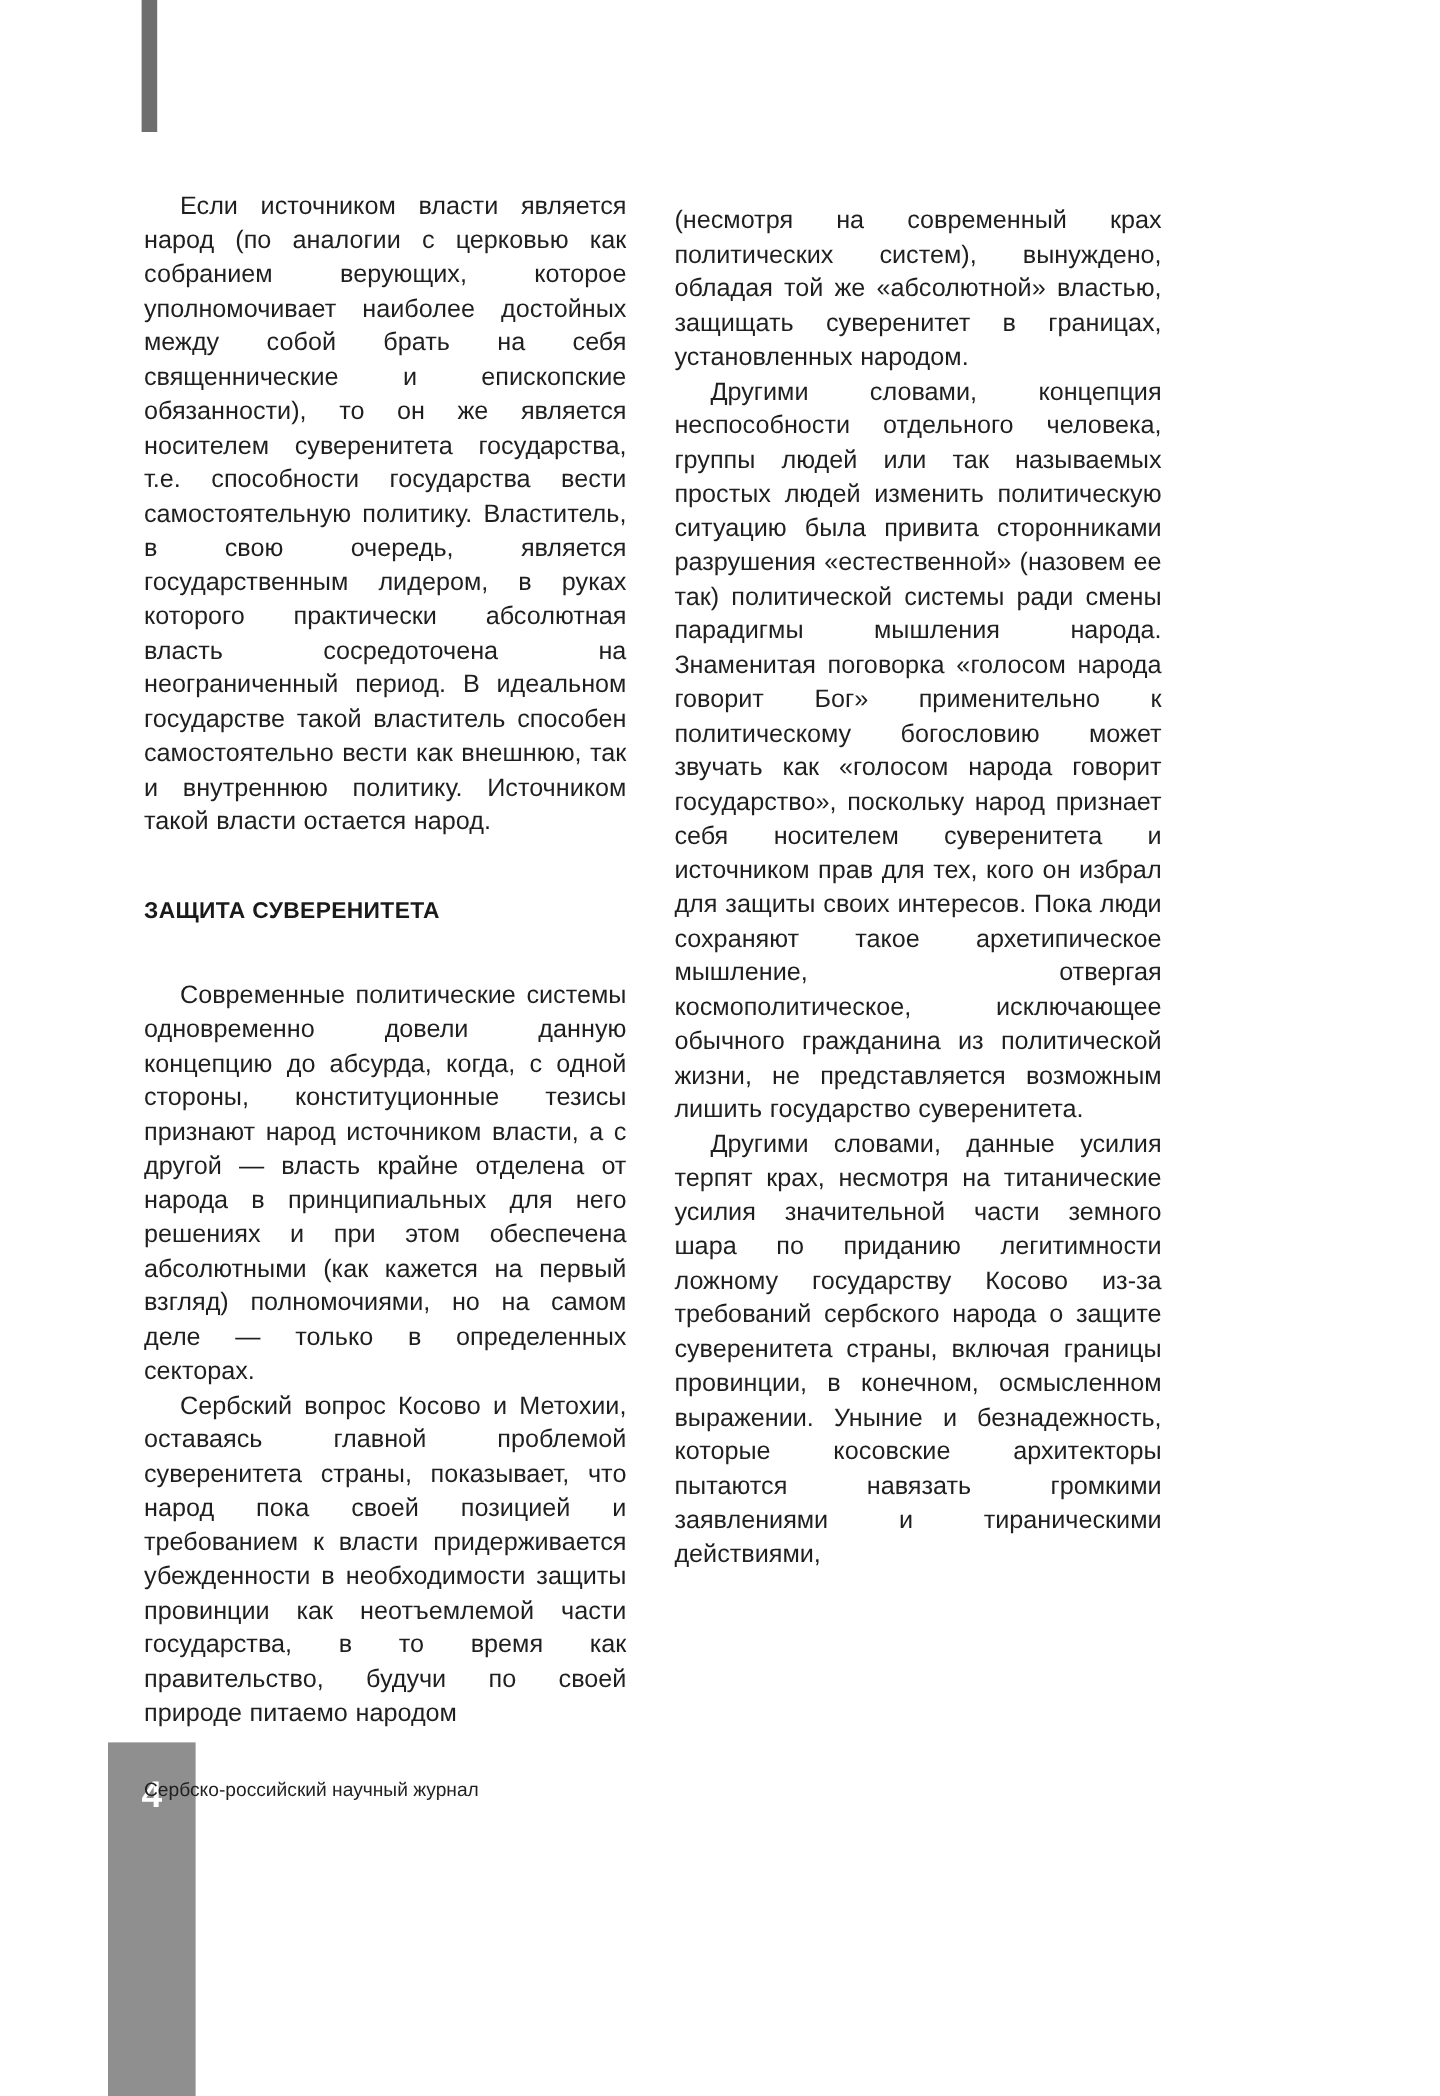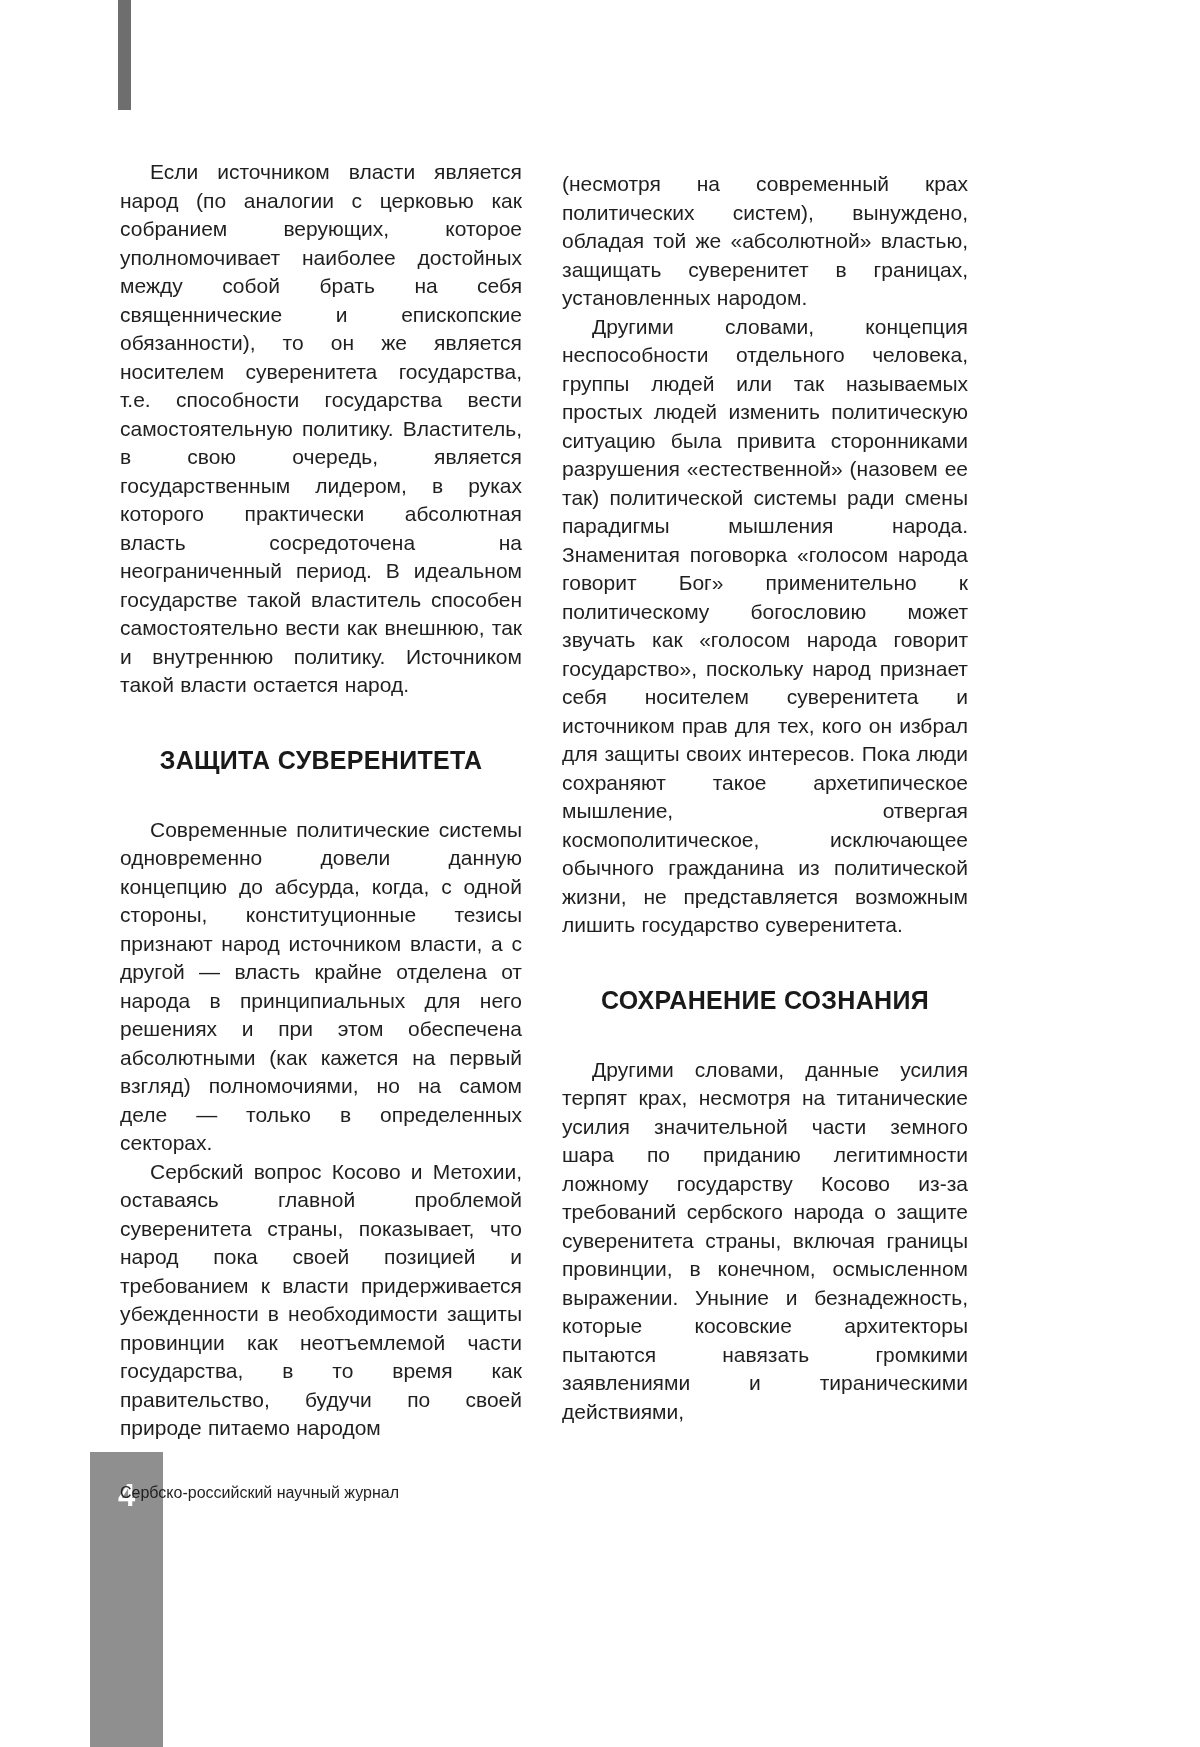--- a/index.html
+++ b/index.html
@@ -45,24 +45,23 @@
     hyphens: auto;
     -webkit-hyphens: auto;
     word-spacing: 0.5px;
     color: #1f1f1f;
   }
   .para.indent {
     text-indent: 30px;
   }
   .heading {
     margin: 46px 0 42px 0;
-    font-size: 25px;
+    font-size: 19px;
     line-height: 28px;
     font-weight: bold;
-    text-align: center;
     letter-spacing: 0.3px;
     color: #1a1a1a;
   }
   .page-number-box {
     position: absolute;
     left: 90px;
     top: 1452px;
     width: 73px;
     height: 295px;
     background: #8f8f8f;
@@ -95,21 +94,20 @@
   <div class="col col-left">
     <p class="para indent">Если источником власти является народ (по аналогии с церковью как собранием верующих, которое уполномочивает наиболее достойных между собой брать на себя священнические и епископские обязанности), то он же является носителем суверенитета государства, т.е. способности государства вести самостоятельную политику. Властитель, в свою очередь, является государственным лидером, в руках которого практически абсолютная власть сосредоточена на неограниченный период. В идеальном государстве такой властитель способен самостоятельно вести как внешнюю, так и внутреннюю политику. Источником такой власти остается народ.</p>
     <h2 class="heading">ЗАЩИТА СУВЕРЕНИТЕТА</h2>
     <p class="para indent">Современные политические системы одновременно довели данную концепцию до абсурда, когда, с одной стороны, конституционные тезисы признают народ источником власти, а с другой — власть крайне отделена от народа в принципиальных для него решениях и при этом обеспечена абсолютными (как кажется на первый взгляд) полномочиями, но на самом деле — только в определенных секторах.</p>
     <p class="para indent">Сербский вопрос Косово и Метохии, оставаясь главной проблемой суверенитета страны, показывает, что народ пока своей позицией и требованием к власти придерживается убежденности в необходимости защиты провинции как неотъемлемой части государства, в то время как правительство, будучи по своей природе питаемо народом</p>
   </div>
 
   <div class="col col-right">
     <p class="para">(несмотря на современный крах политических систем), вынуждено, обладая той же «абсолютной» властью, защищать суверенитет в границах, установленных народом.</p>
     <p class="para indent">Другими словами, концепция неспособности отдельного человека, группы людей или так называемых простых людей изменить политическую ситуацию была привита сторонниками разрушения «естественной» (назовем ее так) политической системы ради смены парадигмы мышления народа. Знаменитая поговорка «голосом народа говорит Бог» применительно к политическому богословию может звучать как «голосом народа говорит государство», поскольку народ признает себя носителем суверенитета и источником прав для тех, кого он избрал для защиты своих интересов. Пока люди сохраняют такое архетипическое мышление, отвергая космополитическое, исключающее обычного гражданина из политической жизни, не представляется возможным лишить государство суверенитета.</p>
-    <h2 class="heading">СОХРАНЕНИЕ СОЗНАНИЯ</h2>
     <p class="para indent">Другими словами, данные усилия терпят крах, несмотря на титанические усилия значительной части земного шара по приданию легитимности ложному государству Косово из-за требований сербского народа о защите суверенитета страны, включая границы провинции, в конечном, осмысленном выражении. Уныние и безнадежность, которые косовские архитекторы пытаются навязать громкими заявлениями и тираническими действиями,</p>
   </div>
 
   <div class="page-number-box">
     <span class="page-number">4</span>
   </div>
 
   <div class="footer">Сербско-российский научный журнал</div>
 
 </div>

